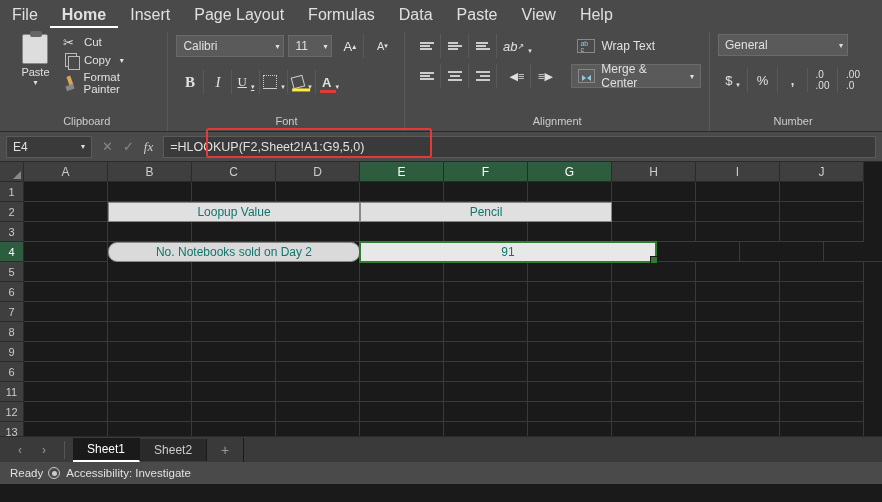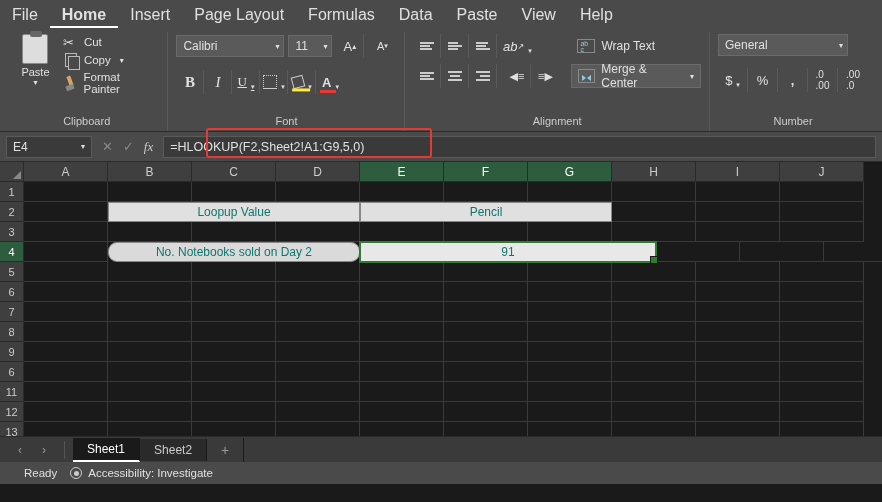--- a/index.html
+++ b/index.html
@@ -102,21 +102,21 @@
 
 
 .tabbar { background:#3a3a3a; height:26px; display:flex; align-items:center; border-top:1px solid #2a2a2a; padding:0 8px; gap:0; font-size:12px;}
 .tabnav { color:#999; padding:0 10px; font-size:12px;}
 .tab { padding:4px 14px; background:#2a2a2a; color:#ccc; border-right:1px solid #1a1a1a;}
 .tab.active { background:#1a1a1a; color:#fff; border-bottom:2px solid #fff;}
 .tab.add { background:transparent; color:#999; font-size:14px;}
 .vline { width:1px; height:18px; background:#555; margin:0 8px;}
 
 
-.status { background:#4a4a4a; height:22px; display:flex; align-items:center; padding:0 24px; font-size:11.5px; gap:12px;}
+.status { background:#4a4a4a; height:22px; display:flex; align-items:center; padding:0 10px; font-size:11.5px; gap:4px;}
 .acc-ico { display:inline-block; width:14px; height:14px; position:relative;}
 .acc-ico::before{content:"";position:absolute;width:10px;height:10px;border:1.5px solid #ccc;border-radius:50%;left:1px;top:1px;}
 .acc-ico::after{content:"";position:absolute;width:5px;height:5px;background:#ccc;border-radius:50%;left:4.5px;top:4.5px;}
 </style>
 </head>
 <body>
 
 <div class="menubar">
   <div class="item">File</div>
   <div class="item active">Home</div>

